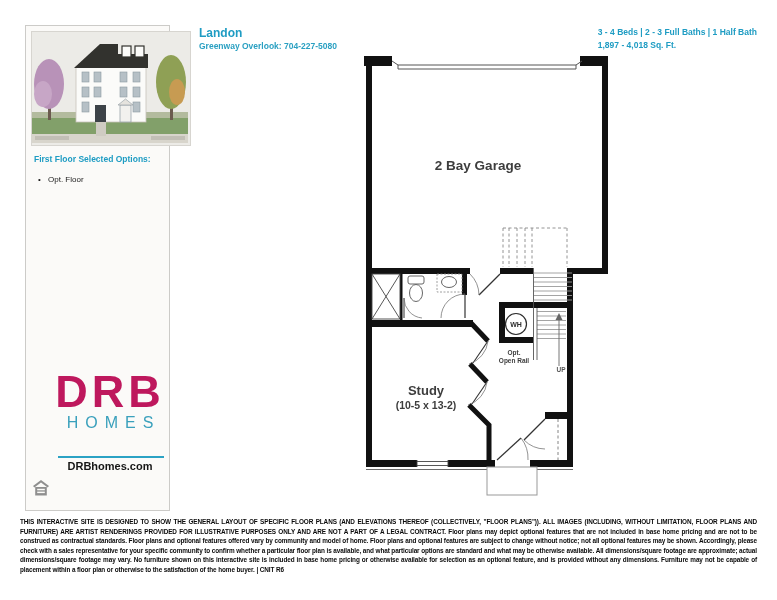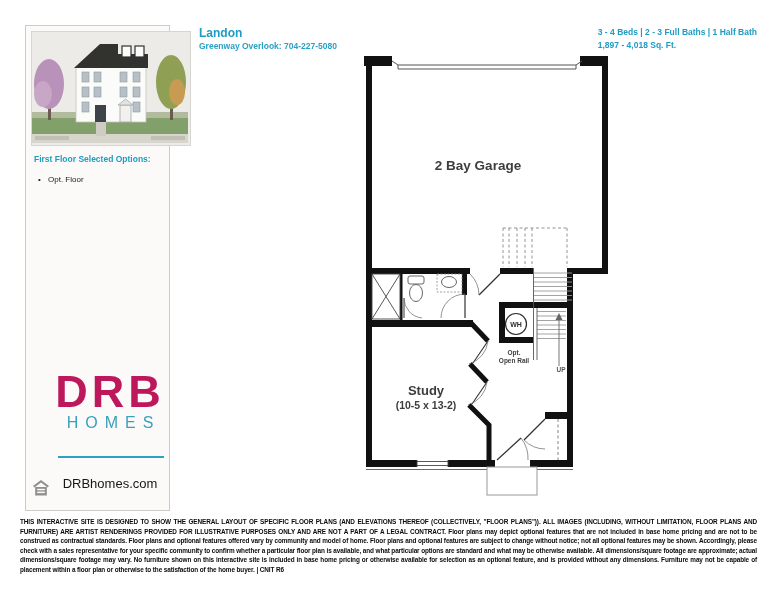--- a/index.html
+++ b/index.html
@@ -14,22 +14,22 @@
              color:#1e9cc3;font-size:8.5px;font-weight:bold;}
   .opt-item{position:absolute;left:12px;top:149px;width:150px;
             color:#1c1c1c;font-size:8px;}
   .opt-item .bullet{display:inline-block;width:10px;color:#1c1c1c;}
   .logo-wrap{position:absolute;left:0;top:344px;width:168px;text-align:center;}
   .logo-drb{font-size:45px;line-height:44px;font-weight:bold;letter-spacing:4px;
             color:#be185d;font-stretch:condensed;}
   .logo-homes{font-size:16px;letter-spacing:7px;color:#3aa0bc;
               padding-left:7px;}
   .logo-rule{position:absolute;left:32px;top:430px;width:106px;height:2px;background:#2ba2c4;}
-  .logo-site{position:absolute;left:0;top:450px;width:168px;text-align:center;
-             font-size:13px;font-weight:normal;color:#161616;cursor:pointer;}
+  .logo-site{position:absolute;left:0;top:434px;width:168px;text-align:center;
+             font-size:11px;font-weight:bold;color:#161616;cursor:pointer;}
   .eho{position:absolute;left:6px;top:453px;width:18px;height:18px;}
   
   .plan-name{position:absolute;left:199px;top:26px;font-size:12px;font-weight:bold;color:#1e9cc3;text-align:right;}
   .plan-community{position:absolute;left:199px;top:41px;font-size:8.5px;font-weight:bold;color:#2aa0c2;}
   .specs{position:absolute;right:20px;top:26px;text-align:left;color:#1e9cc3;
          font-size:8.5px;font-weight:bold;line-height:13px;}
   
   .plan{position:absolute;left:356px;top:48px;width:262px;height:462px;text-align:center;}
   
   .disclaimer{position:absolute;left:20px;top:517px;width:737px;

